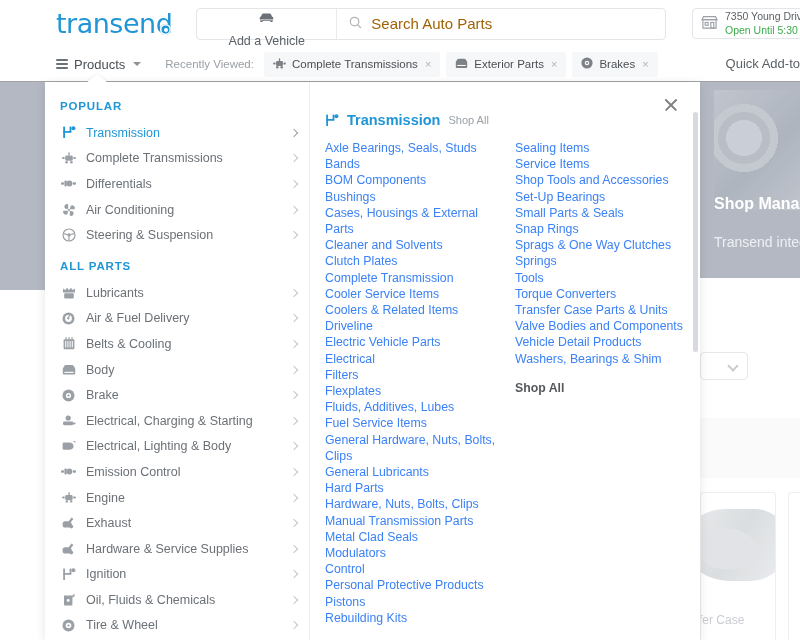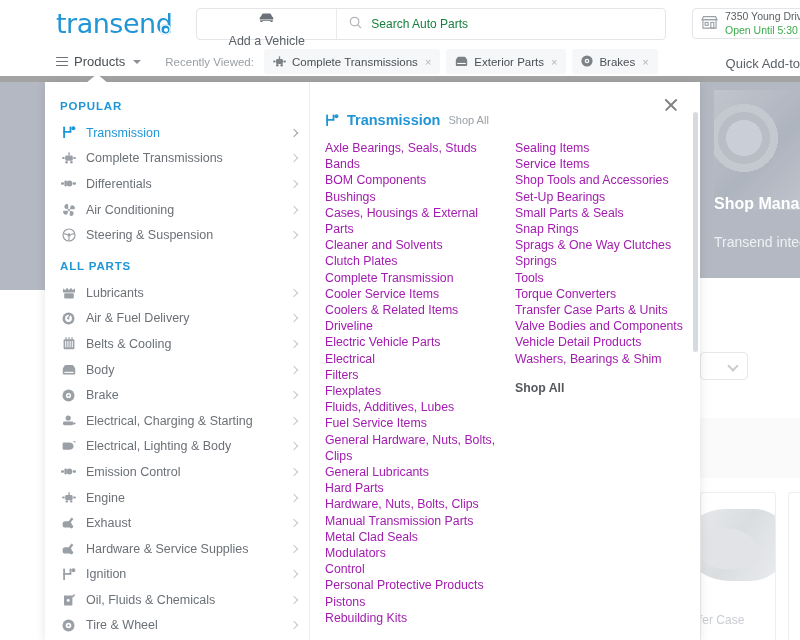--- a/index.html
+++ b/index.html
@@ -92,35 +92,35 @@
     margin-left:24px; display:flex; align-items:center;
     width:470px; height:32px; border:1px solid #e3e5e8; border-radius:4px; background:#fff;
   }
   .addveh {
     display:flex; align-items:center; gap:7px; height:100%;
     padding:0 12px; border-right:1px solid #e9ebed; min-width:140px;flex-direction:column;
   }
   .addveh-label { font-size:12.5px; color:#5b6166; }
   .addveh-plus { margin-left:auto; font-size:16px; color:#9aa0a6; line-height:1; }
   .searchfield { display:flex; align-items:center; gap:9px; padding:0 12px; flex:1; }
-  .search-ph { font-size:12px; color:#15803d; }
+  .search-ph { font-size:15px; color:#a16207; }
 
   .store {
     position:absolute; left:692px; top:8px; width:140px; height:31px;
     border:1px solid #e3e5e8; border-radius:4px; background:#fff;
     display:flex; align-items:center; gap:7px; padding:0 8px; overflow:hidden;
   }
   .store-lines { display:flex; flex-direction:column; line-height:1.25; }
   .store-addr { font-size:10.5px; color:#5b6166; white-space:nowrap; }
   .store-open { font-size:10.5px; color:#3cab4c; white-space:nowrap; }
 
   
   .navbar {
     position:absolute; left:0; top:47px; width:800px; height:35px;
-    background:#fff; border-bottom:6px solid #a3a3a3; z-index:6;
+    background:#fff; border-bottom:1px solid #a3a3a3; z-index:6;
     display:flex; align-items:center;
   }
   .products-btn {
     margin-left:56px; display:flex; align-items:center; gap:6px; cursor:pointer;
   }
   .hamburger { display:flex; flex-direction:column; gap:2.5px; }
   .hamburger span { display:block; width:12px; height:1.6px; background:#6b7177; border-radius:1px; }
   .products-label { font-size:13px; color:#4a5055; }
   .caret-down {
     width:0;height:0;border-left:4px solid transparent;border-right:4px solid transparent;
@@ -194,21 +194,21 @@
   .close-btn::before, .close-btn::after {
     content:""; position:absolute; left:1px; top:8px; width:16px; height:1.5px;
     background:#7d8287; border-radius:1px;
   }
   .close-btn::before { transform:rotate(45deg); }
   .close-btn::after  { transform:rotate(-45deg); }
 
   .subcols { display:flex; padding-left:15px; }
   .subcol { width:190px; }
   .sub-item {
-    font-size:12.3px; color:#a21caf; line-height:16.2px;
+    font-size:12.3px; color:#3b82f6; line-height:16.2px;
     padding:0 0 0 0; margin-bottom:0; cursor:pointer; max-width:180px;
   }
   .sub-item.bold { color:#55595e; font-weight:bold; margin-top:13px; }
   .subcol.two { width:175px; }
 
   .vscroll {
     position:absolute; right:2px; top:2px; width:5px; height:554px;
     background:transparent;
   }
   .vthumb {

